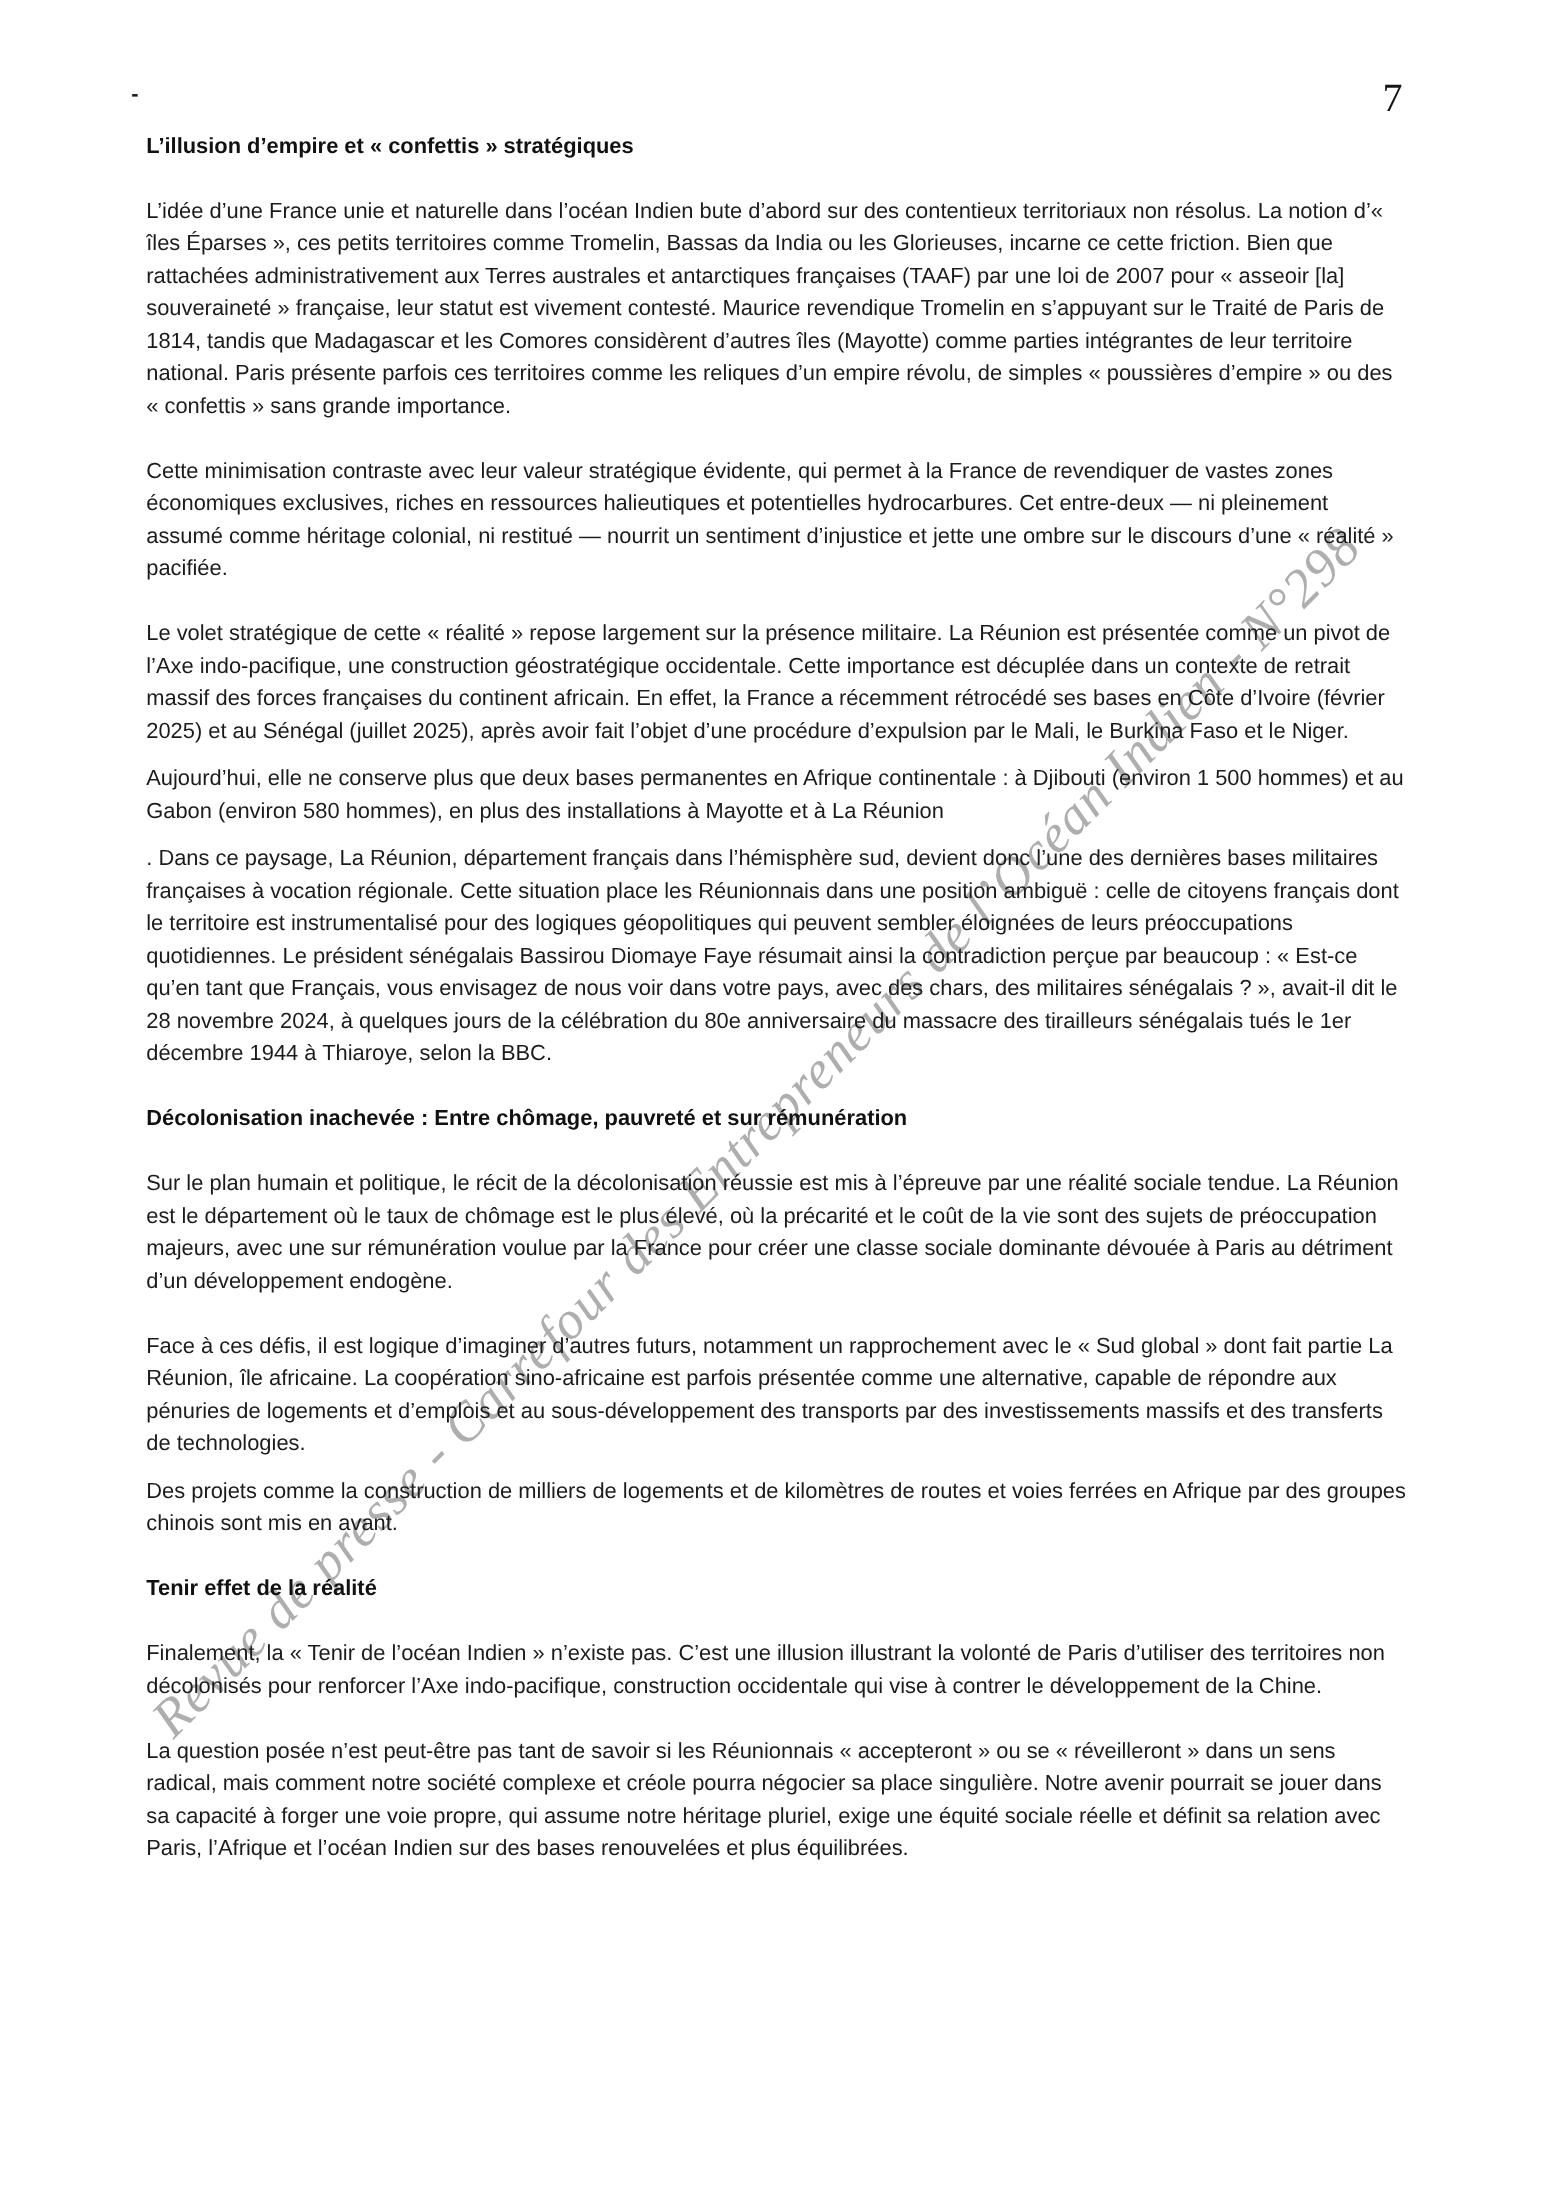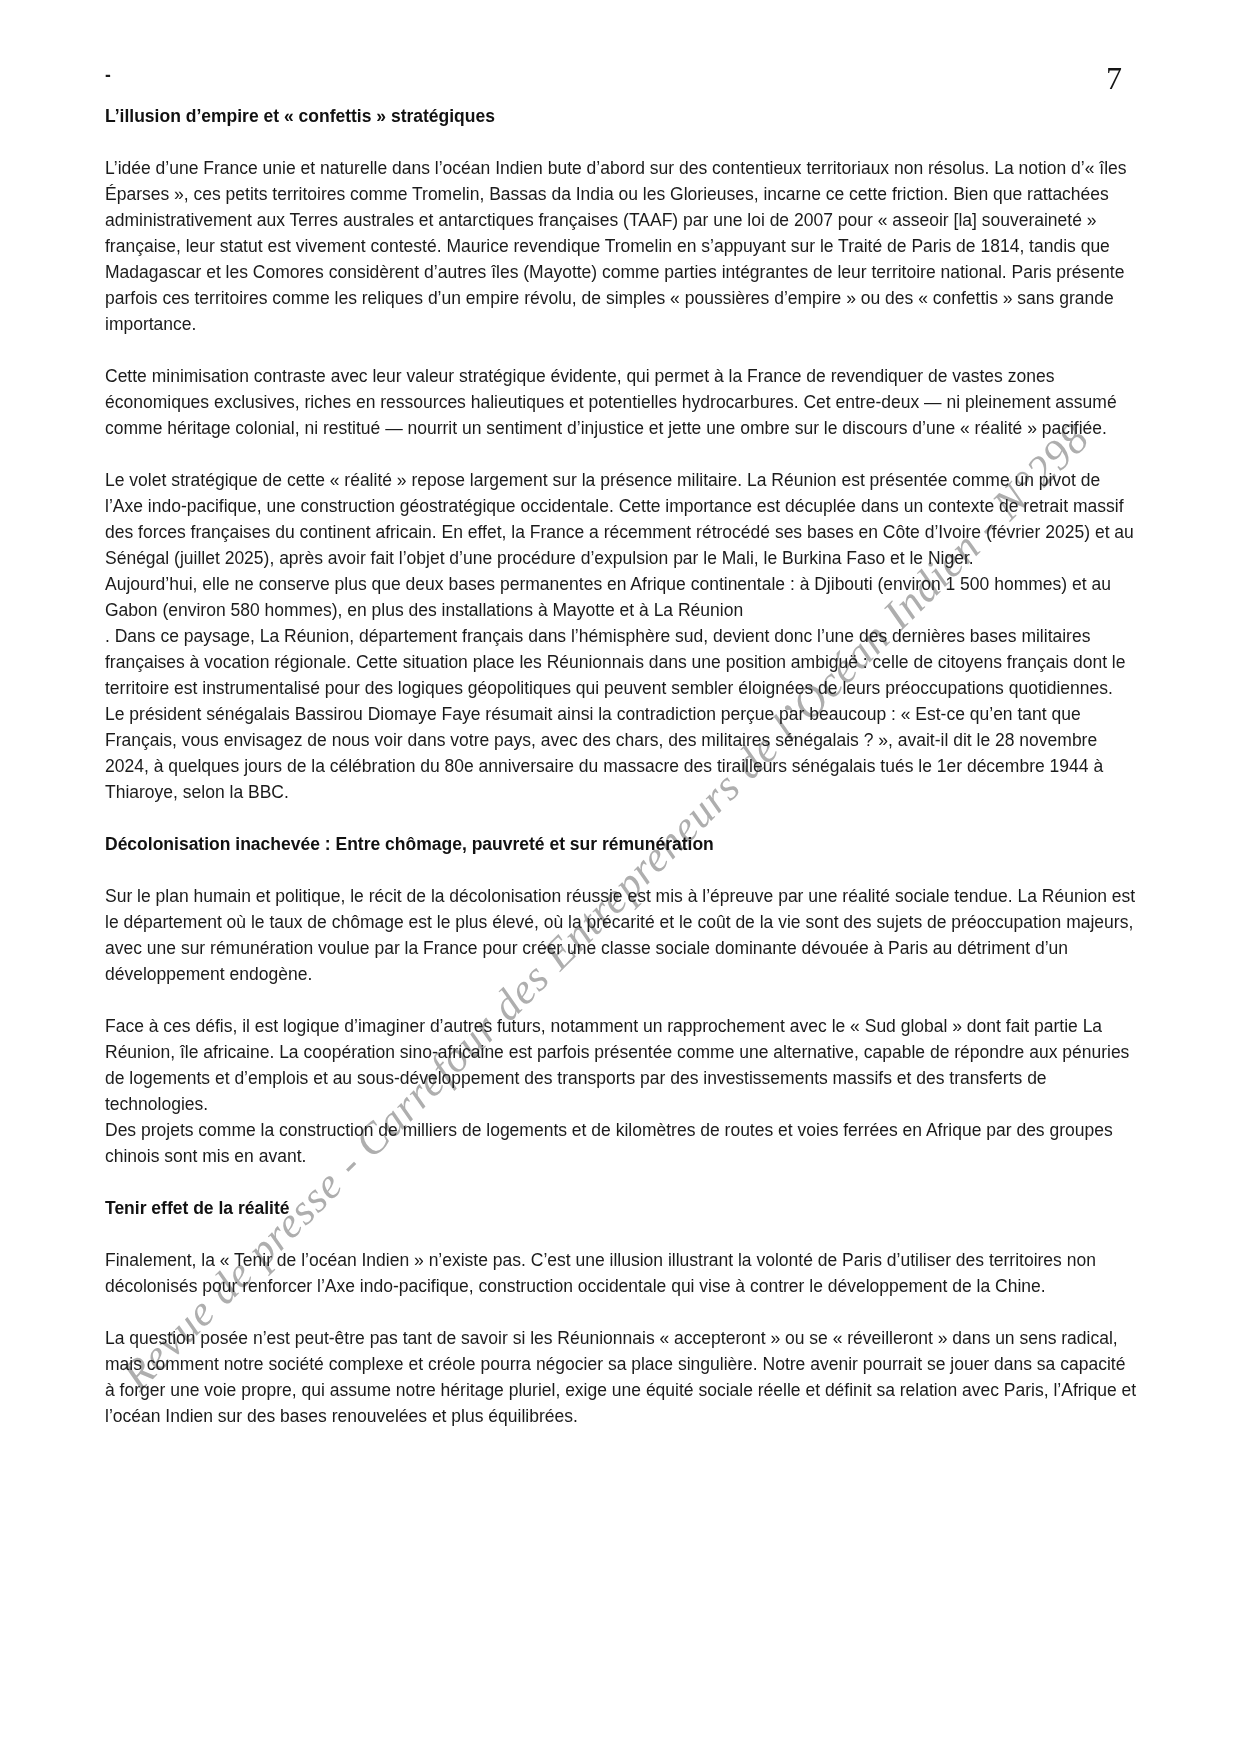--- a/index.html
+++ b/index.html
@@ -65,21 +65,21 @@
     margin: 0 0 26px 0;
     padding: 0;
   }
   h2.block {
     font-size: 17.5px;
     line-height: 26px;
     font-weight: 700;
     color: #111111;
   }
   .line {
-    margin: 0;
+    margin: 12px;
     padding: 0;
   }
 </style>
 </head>
 <body>
 
 <div class="page">
   <div class="watermark">Revue de presse - Carrefour des Entrepreneurs de l’Océan Indien - N°298</div>
 
   <div class="page-number">7</div>

